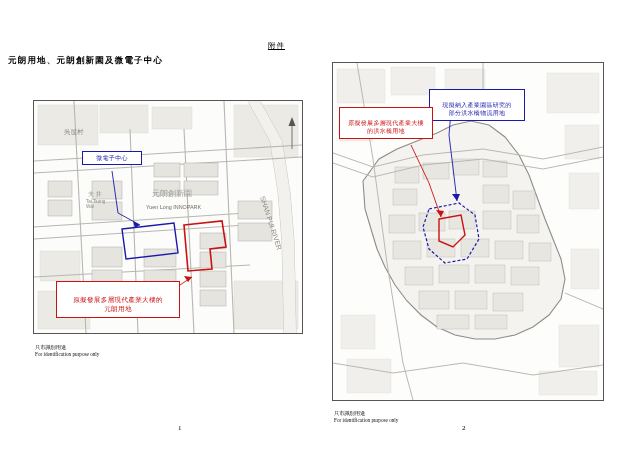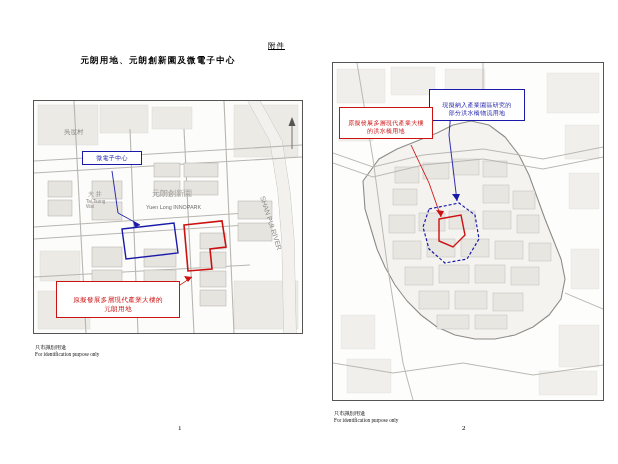--- a/index.html
+++ b/index.html
@@ -43,21 +43,20 @@
     font-size: 7.5px;
     text-decoration: underline;
     letter-spacing: 1px;
     margin-top: 8px;
   }
   .l-title {
     position: absolute;
     left: 0;
     top: 55px;
     width: 300px;
-    text-align: center;
     font-size: 8.5px;
     font-weight: bold;
     letter-spacing: 1.2px;
   }
   .r-title {
     position: absolute;
     left: 0;
     top: 26px;
     width: 300px;
     text-align: center;

